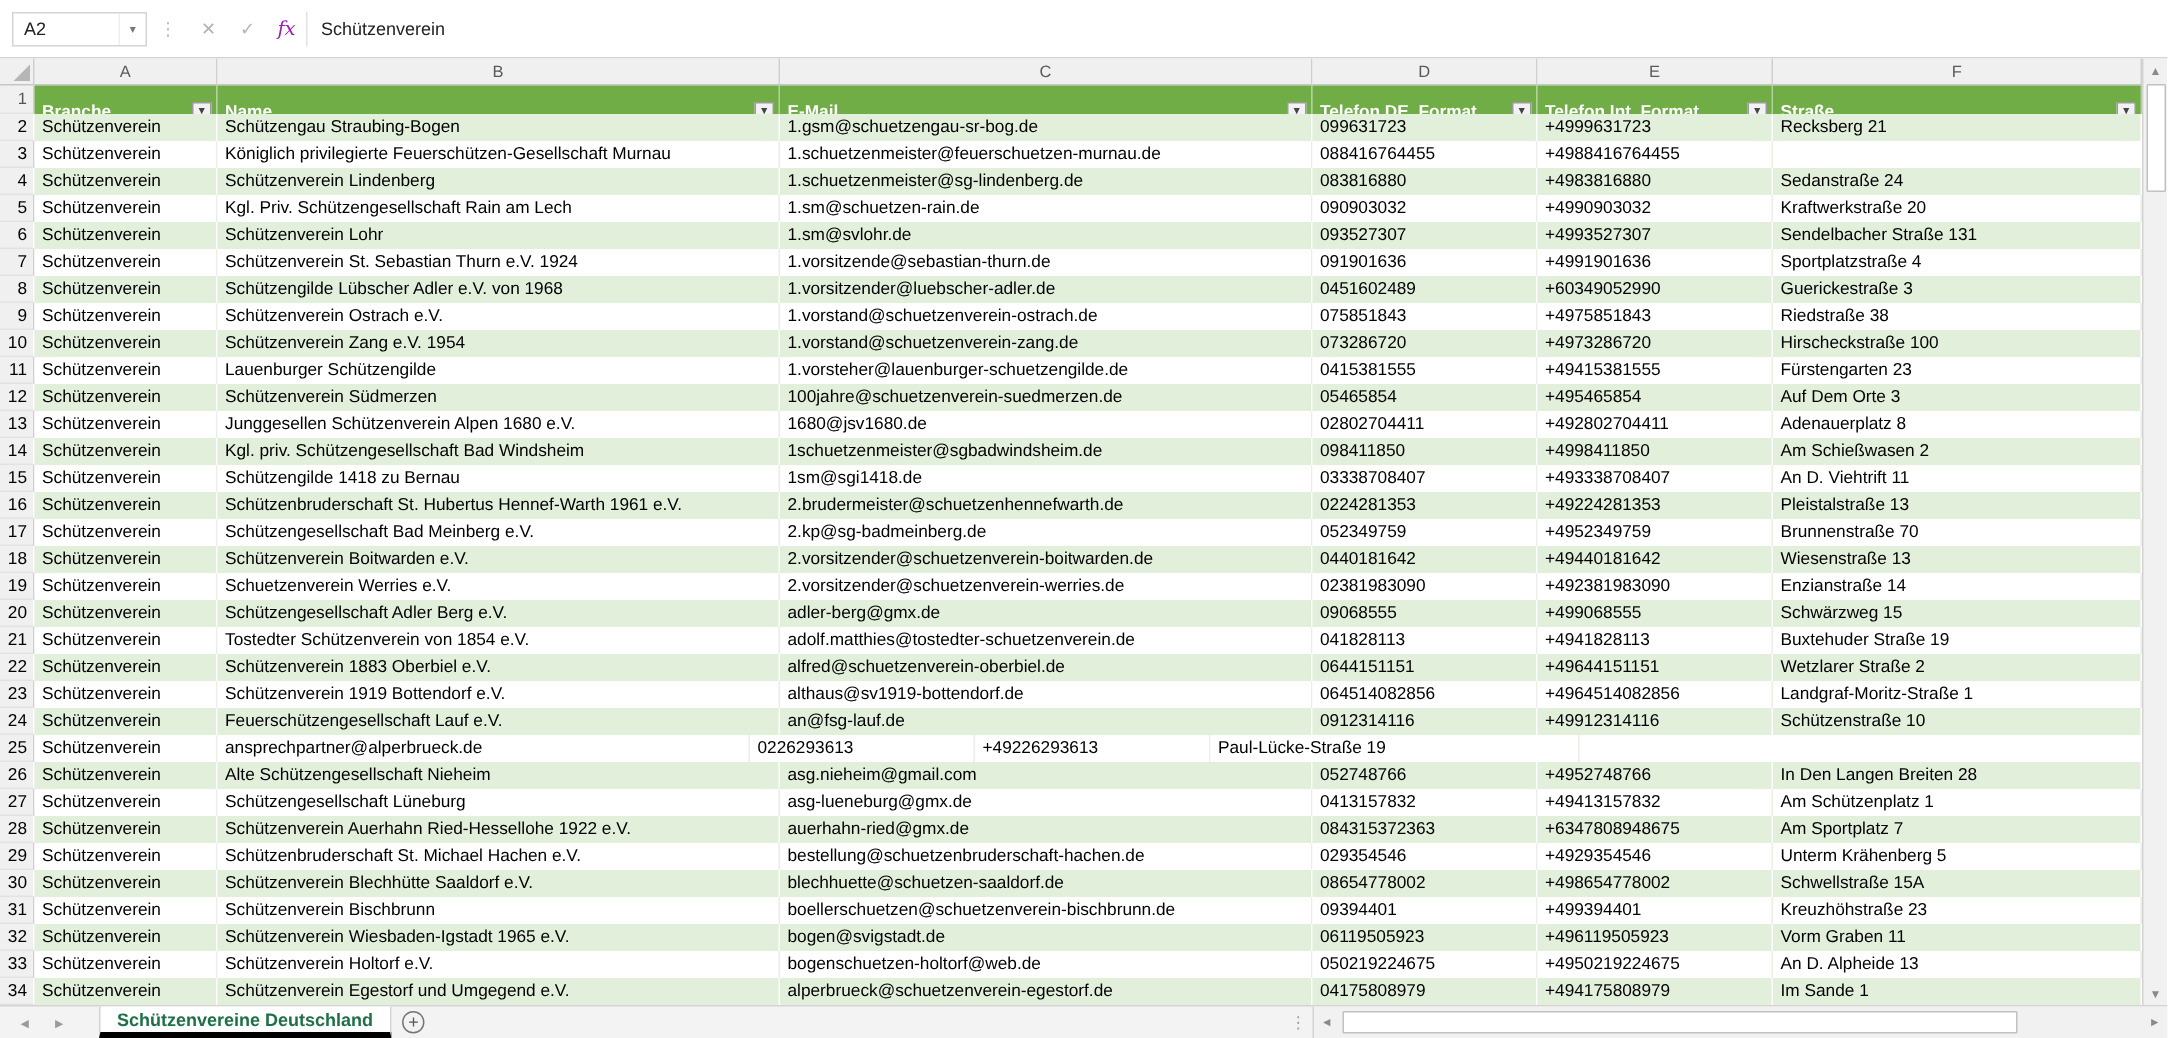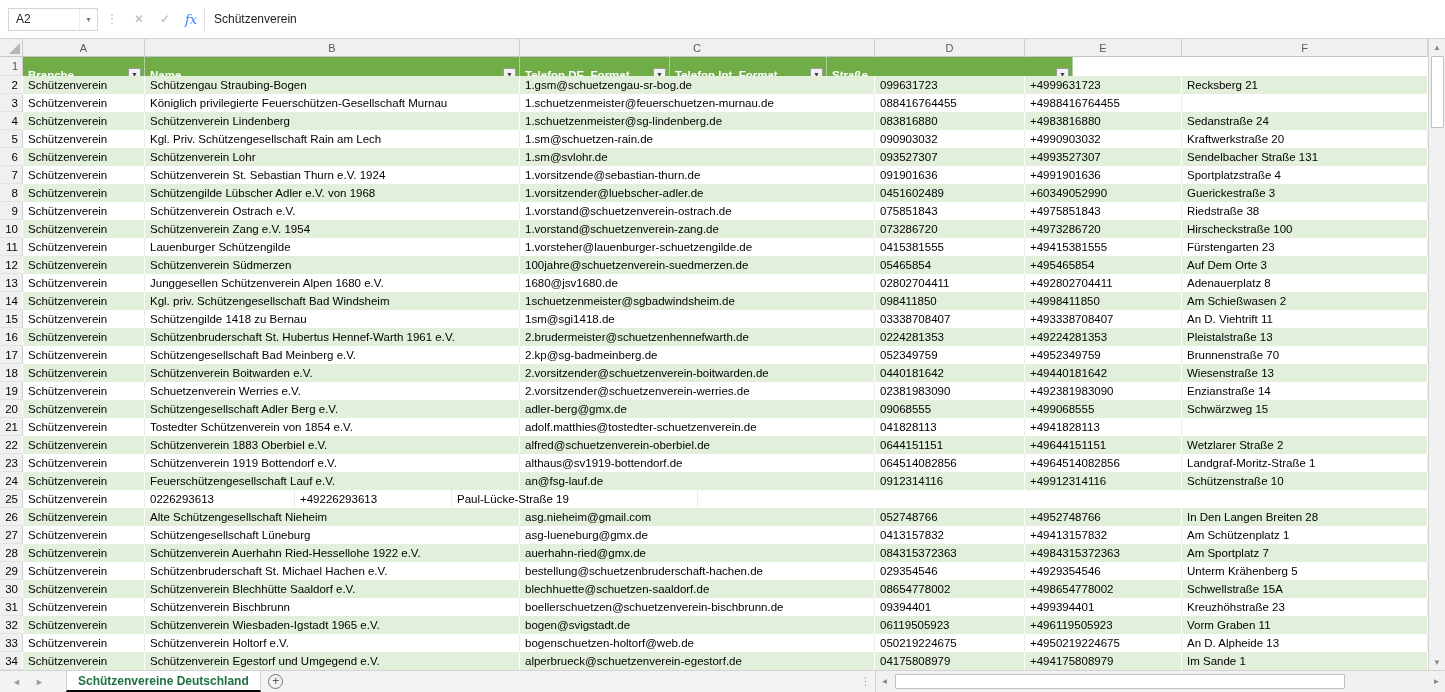--- a/index.html
+++ b/index.html
@@ -7,21 +7,21 @@
   body { font-family:"Liberation Sans", sans-serif; background:#fff; }
   .app { width:1445px; height:692px; display:flex; flex-direction:column; background:#fff; }
 
   
   .toolbar { height:39px; display:flex; align-items:center; background:#fff; border-bottom:1px solid #d4d4d4; padding-left:8px; flex:0 0 auto; }
   .namebox { width:90px; height:23px; border:1px solid #d4d4d4; display:flex; align-items:center; background:#fff; }
   .namebox .nb-text { flex:1; font-size:12px; color:#222; padding-left:7px; }
   .nb-drop { width:18px; height:100%; display:flex; align-items:center; justify-content:center; font-size:8px; color:#777; border-left:1px solid #eee; }
   .grip { color:#b8b8b8; font-size:12px; letter-spacing:0; margin:0 8px; user-select:none; }
   .fbtn { width:26px; height:23px; display:flex; align-items:center; justify-content:center; font-size:12px; color:#b4b4b4; }
-  .fbtn.fx { color:#3b82f6; font-family:"DejaVu Serif", serif; font-style:italic; font-size:13px; }
+  .fbtn.fx { color:#a21caf; font-family:"DejaVu Serif", serif; font-style:italic; font-size:13px; }
   .formulabar { flex:1; height:23px; display:flex; align-items:center; font-size:12px; color:#222; padding-left:9px; border-left:1px solid #e1e1e1; }
 
   
   .sheet { display:flex; flex:1 1 auto; overflow:hidden; }
   .grid { width:1428px; flex:0 0 auto; }
   .gridrow { display:flex; height:18px; }
   .cell { overflow:hidden; white-space:nowrap; display:flex; align-items:center; }
   .cw-rh{width:23px;flex:0 0 23px;} .cw-a{width:122px;flex:0 0 122px;} .cw-b{width:375px;flex:0 0 375px;}
   .cw-c{width:355px;flex:0 0 355px;} .cw-d{width:150px;flex:0 0 150px;} .cw-e{width:157px;flex:0 0 157px;}
   .cw-f{width:246px;flex:0 0 246px;}
@@ -49,21 +49,21 @@
 
   
   .vscroll { width:17px; flex:0 0 17px; background:#f1f1f1; border-left:1px solid #d4d4d4; display:flex; flex-direction:column; align-items:center; }
   .vs-btn { width:17px; height:16px; display:flex; align-items:center; justify-content:center; font-size:8px; color:#8a8a8a; }
   .vs-thumb { width:13px; height:72px; background:#ffffff; border:1px solid #c1c1c1; border-radius:1px; margin-top:1px; }
   .vs-spacer { flex:1; }
 
   
   .tabbar { height:22px; flex:0 0 auto; background:#f3f3f3; border-top:1px solid #d4d4d4; display:flex; align-items:stretch; }
   .tabnav { width:66px; display:flex; align-items:center; gap:14px; padding-left:12px; color:#9a9a9a; font-size:9px; }
-  .sheettab { background:#ffffff; border-left:1px solid #d4d4d4; border-right:1px solid #d4d4d4; border-bottom:2px solid #000000; display:flex; align-items:center; padding:0 11px; font-size:12px; font-weight:bold; color:#1E7145; }
+  .sheettab { background:#ffffff; border-left:1px solid #d4d4d4; border-right:1px solid #d4d4d4; border-bottom:4px solid #000000; display:flex; align-items:center; padding:0 11px; font-size:12px; font-weight:bold; color:#1E7145; }
   .addsheet { width:30px; display:flex; align-items:center; justify-content:center; }
   .addsheet .circle { width:15px; height:15px; border-radius:50%; border:1px solid #767676; color:#555; font-size:12px; line-height:13px; text-align:center; }
   .tab-fill { flex:1; }
   .tb-grip { display:flex; align-items:center; color:#a0a0a0; font-size:11px; padding:0 4px; }
   .hscroll { width:570px; display:flex; align-items:center; background:#f1f1f1; border-left:1px solid #d4d4d4; }
   .hs-btn { width:17px; height:100%; display:flex; align-items:center; justify-content:center; font-size:8px; color:#8a8a8a; }
   .hs-track { flex:1; height:100%; position:relative; }
   .hs-thumb { position:absolute; left:2px; top:3px; height:15px; width:450px; background:#ffffff; border:1px solid #c1c1c1; border-radius:1px; }
 </style>
 </head>
@@ -101,20 +101,24 @@
       <div class="gridrow hdr">
         <div class="cell cw-rh rownum">1</div>
         <div class="cell cw-a green">
           <span>Branche</span>
           <span class="filterbtn">▼</span>
         </div>
         <div class="cell cw-b green">
           <span>Name</span>
           <span class="filterbtn">▼</span>
         </div>
+        <div class="cell cw-c green">
+          <span>E-Mail</span>
+          <span class="filterbtn">▼</span>
+        </div>
         <div class="cell cw-d green">
           <span>Telefon DE. Format</span>
           <span class="filterbtn">▼</span>
         </div>
         <div class="cell cw-e green">
           <span>Telefon Int. Format</span>
           <span class="filterbtn">▼</span>
         </div>
         <div class="cell cw-f green">
           <span>Straße</span>
@@ -293,20 +297,21 @@
     <div class="cell cw-e">+499068555</div>
     <div class="cell cw-f">Schwärzweg 15</div>
   </div>
           <div class="gridrow datarow">
     <div class="cell cw-rh rownum">21</div>
     <div class="cell cw-a">Schützenverein</div>
     <div class="cell cw-b">Tostedter Schützenverein von 1854 e.V.</div>
     <div class="cell cw-c">adolf.matthies@tostedter-schuetzenverein.de</div>
     <div class="cell cw-d">041828113</div>
     <div class="cell cw-e">+4941828113</div>
+    <div class="cell cw-f">Buxtehuder Straße 19</div>
   </div>
           <div class="gridrow datarow band">
     <div class="cell cw-rh rownum">22</div>
     <div class="cell cw-a">Schützenverein</div>
     <div class="cell cw-b">Schützenverein 1883 Oberbiel e.V.</div>
     <div class="cell cw-c">alfred@schuetzenverein-oberbiel.de</div>
     <div class="cell cw-d">0644151151</div>
     <div class="cell cw-e">+49644151151</div>
     <div class="cell cw-f">Wetzlarer Straße 2</div>
   </div>
@@ -324,20 +329,21 @@
     <div class="cell cw-a">Schützenverein</div>
     <div class="cell cw-b">Feuerschützengesellschaft Lauf e.V.</div>
     <div class="cell cw-c">an@fsg-lauf.de</div>
     <div class="cell cw-d">0912314116</div>
     <div class="cell cw-e">+49912314116</div>
     <div class="cell cw-f">Schützenstraße 10</div>
   </div>
           <div class="gridrow datarow">
     <div class="cell cw-rh rownum">25</div>
     <div class="cell cw-a">Schützenverein</div>
+    <div class="cell cw-c">ansprechpartner@alperbrueck.de</div>
     <div class="cell cw-d">0226293613</div>
     <div class="cell cw-e">+49226293613</div>
     <div class="cell cw-f">Paul-Lücke-Straße 19</div>
   </div>
           <div class="gridrow datarow band">
     <div class="cell cw-rh rownum">26</div>
     <div class="cell cw-a">Schützenverein</div>
     <div class="cell cw-b">Alte Schützengesellschaft Nieheim</div>
     <div class="cell cw-c">asg.nieheim@gmail.com</div>
     <div class="cell cw-d">052748766</div>
@@ -352,21 +358,21 @@
     <div class="cell cw-d">0413157832</div>
     <div class="cell cw-e">+49413157832</div>
     <div class="cell cw-f">Am Schützenplatz 1</div>
   </div>
           <div class="gridrow datarow band">
     <div class="cell cw-rh rownum">28</div>
     <div class="cell cw-a">Schützenverein</div>
     <div class="cell cw-b">Schützenverein Auerhahn Ried-Hessellohe 1922 e.V.</div>
     <div class="cell cw-c">auerhahn-ried@gmx.de</div>
     <div class="cell cw-d">084315372363</div>
-    <div class="cell cw-e">+4984315372363</div>
+    <div class="cell cw-e">+6347808948675</div>
     <div class="cell cw-f">Am Sportplatz 7</div>
   </div>
           <div class="gridrow datarow">
     <div class="cell cw-rh rownum">29</div>
     <div class="cell cw-a">Schützenverein</div>
     <div class="cell cw-b">Schützenbruderschaft St. Michael Hachen e.V.</div>
     <div class="cell cw-c">bestellung@schuetzenbruderschaft-hachen.de</div>
     <div class="cell cw-d">029354546</div>
     <div class="cell cw-e">+4929354546</div>
     <div class="cell cw-f">Unterm Krähenberg 5</div>

